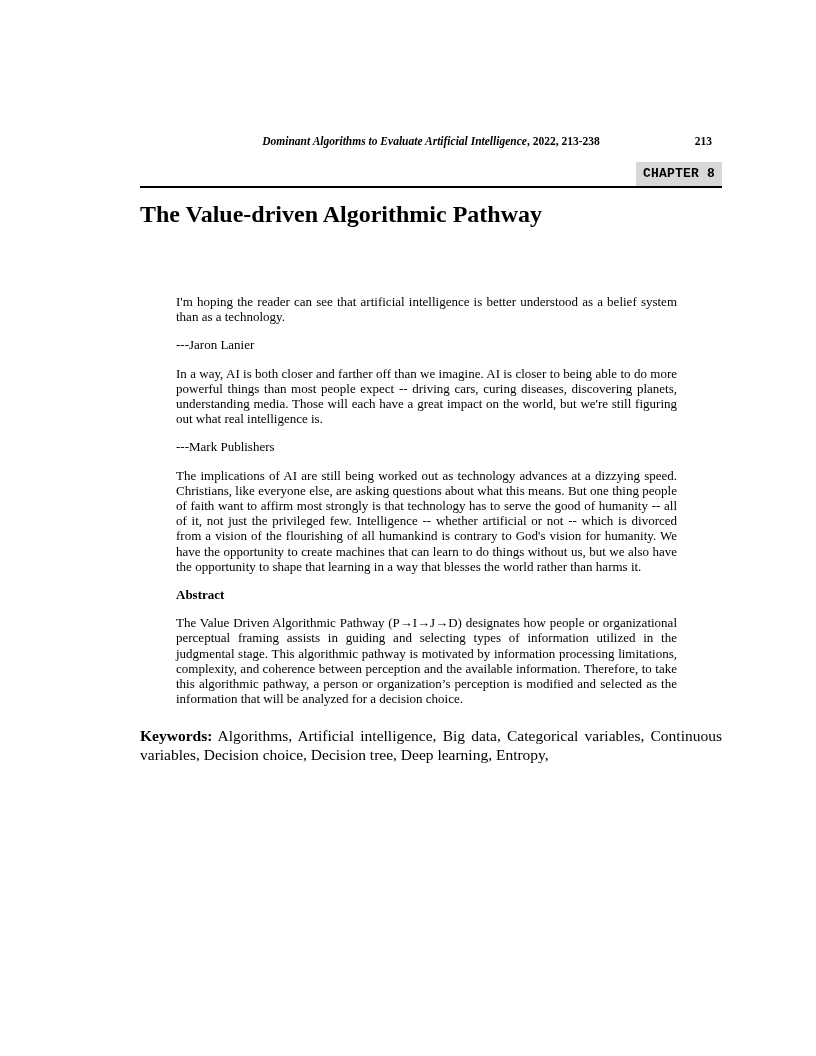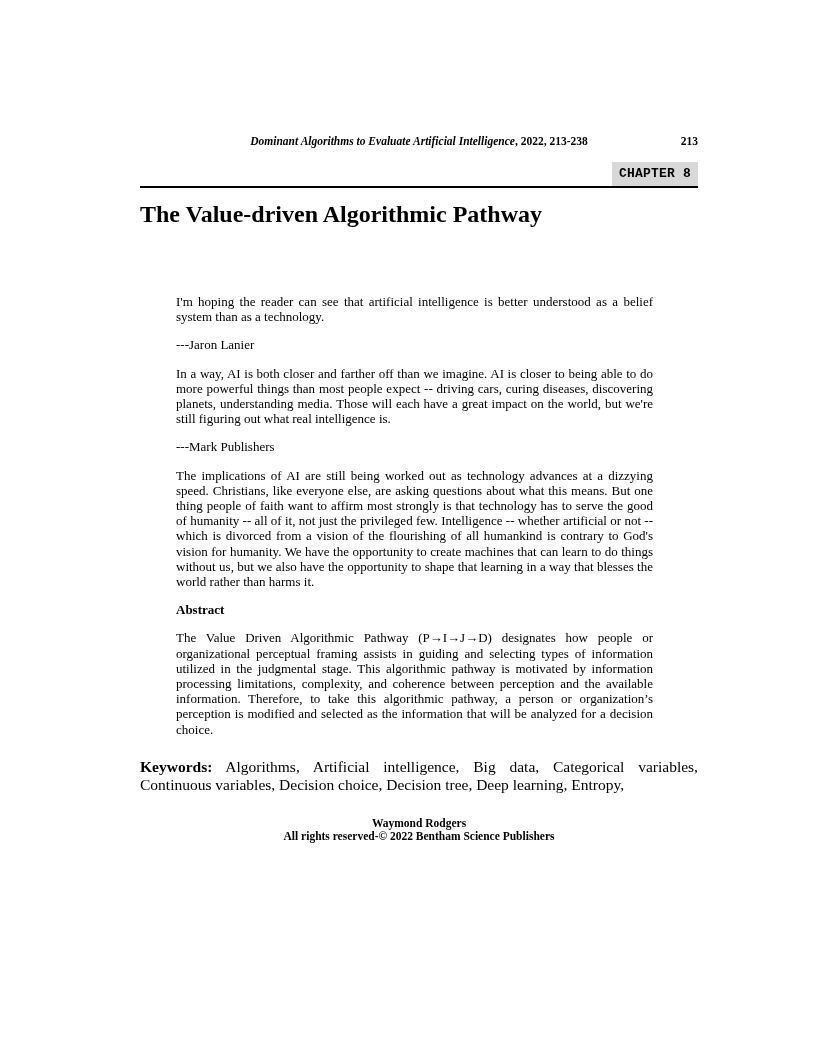--- a/index.html
+++ b/index.html
@@ -4,35 +4,35 @@
 <style>
   html, body { margin: 0; padding: 0; background: #ffffff; }
   .page {
     position: relative;
     width: 816px;
     height: 1056px;
     background: #ffffff;
     color: #000000;
     font-family: "Liberation Serif", serif;
     box-sizing: border-box;
-    padding: 135px 118px 0 140px;
+    padding: 135px 94px 0 140px;
     overflow: hidden;
   }
   
   .running-header {
     position: relative;
     font-size: 11.5px;
     font-weight: bold;
     text-align: center;
     line-height: 13px;
   }
   .running-header .journal-title { font-style: italic; }
   .running-header .page-number {
     position: absolute;
-    right: 0;
+    right: 10px;
     top: 0;
     font-style: normal;
     margin-left: 10px;
   }
   
   .chapter-row {
     margin-top: 14px;
     text-align: right;
     border-bottom: 2px solid #000000;
     line-height: 0;
@@ -112,18 +112,14 @@
 
     <p class="abstract-heading">Abstract</p>
     <p class="abstract-text">The Value Driven Algorithmic Pathway (P→I→J→D) designates how people or organizational perceptual framing assists in guiding and selecting types of information utilized in the judgmental stage. This algorithmic pathway is motivated by information processing limitations, complexity, and coherence between perception and the available information. Therefore, to take this algorithmic pathway, a person or organization’s perception is modified and selected as the information that will be analyzed for a decision choice.</p>
 
   </div>
 
   <div class="keywords">
     <span class="keywords-label">Keywords:</span><span class="keywords-text"> Algorithms, Artificial intelligence, Big data, Categorical variables, Continuous variables, Decision choice, Decision tree, Deep learning, Entropy,</span>
   </div>
 
-  <div class="page-footer">
-    <div>Waymond Rodgers</div>
-    <div>All rights reserved-© 2022 Bentham Science Publishers</div>
-  </div>
 
 </div>
 
 </body></html>

